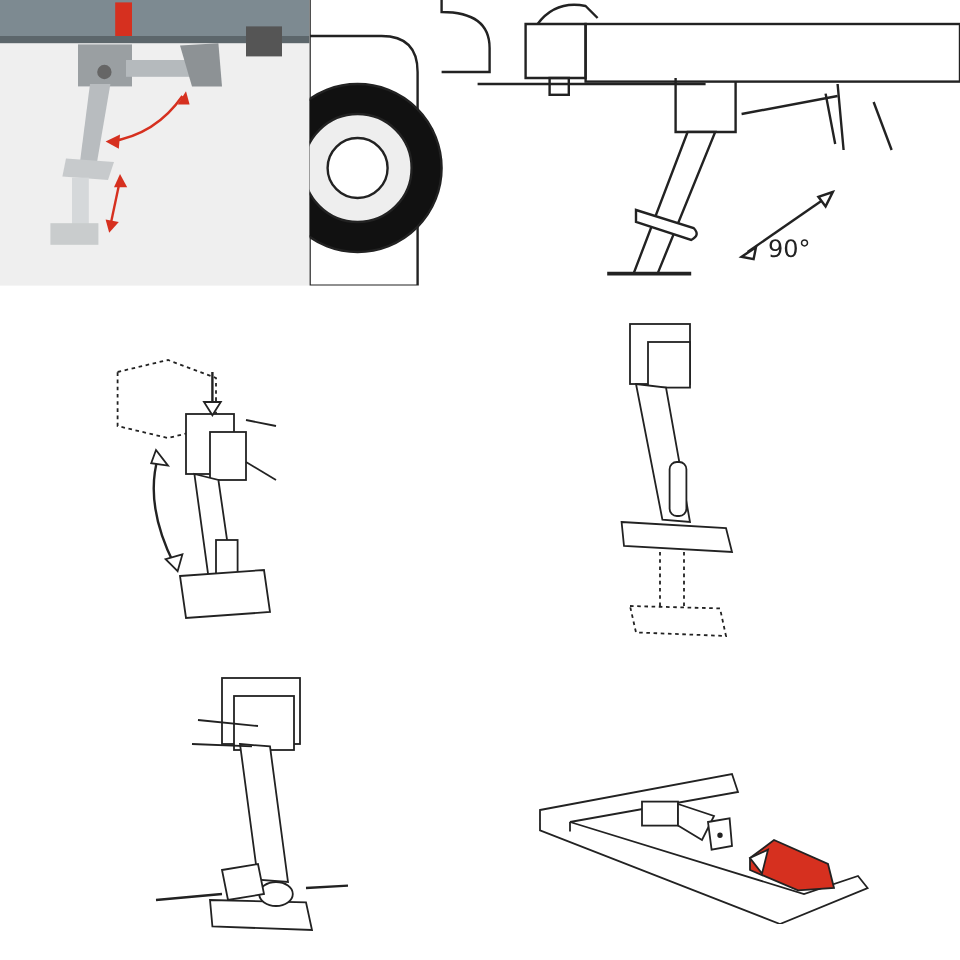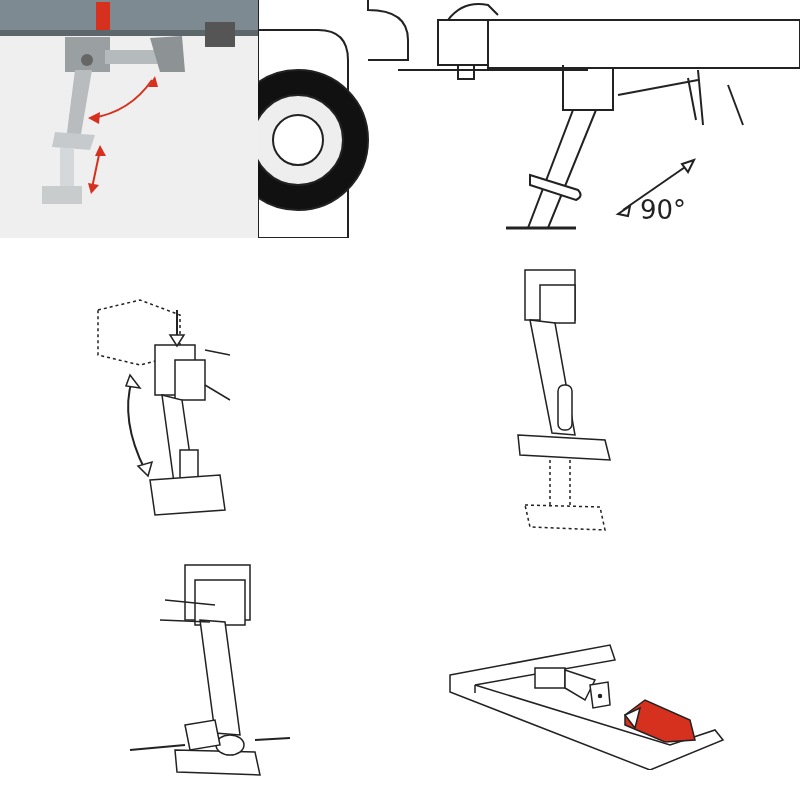--- a/index.html
+++ b/index.html
@@ -50,21 +50,21 @@
     <polygon points="315,110 338,110 290,228 270,228" fill="#fff"></polygon>
     <line x1="248" y1="228" x2="318" y2="228" stroke-width="3"></line>
     <path d="M272 175 L320 190 Q326 196 318 200 L272 185 Z" fill="#fff"></path>
     <line x1="360" y1="95" x2="440" y2="80"></line>
     <path d="M430 78 L438 120 M440 70 L445 125"></path>
     <line x1="470" y1="85" x2="485" y2="125"></line>
     <path d="M365 210 L430 165" stroke-width="2"></path>
     <polygon points="360,214 372,206 370,216" fill="#fff"></polygon>
     <polygon points="436,160 424,164 430,172" fill="#fff"></polygon>
   </svg>
-  <div class="label" style="left:382px;top:195px;font-size:26px;">90°</div>
+  <div class="label" style="left:382px;top:195px;font-size:20px;">90°</div>
 </div>
 
 <div class="panel" style="left:80px;top:290px;width:180px;height:240px;">
   <svg width="180" height="240" fill="#fff" stroke="#222" stroke-width="1.5">
     <path d="M18 20 L60 10 L100 25 L100 65 L60 75 L18 65 Z" stroke-dasharray="3 3" fill="none"></path>
     <rect x="75" y="55" width="40" height="50"></rect>
     <rect x="95" y="70" width="30" height="40"></rect>
     <line x1="97" y1="20" x2="97" y2="50" stroke-width="2"></line>
     <polygon points="90,45 104,45 97,56" fill="#fff"></polygon>
     <polygon points="82,105 102,110 115,200 95,200"></polygon>

